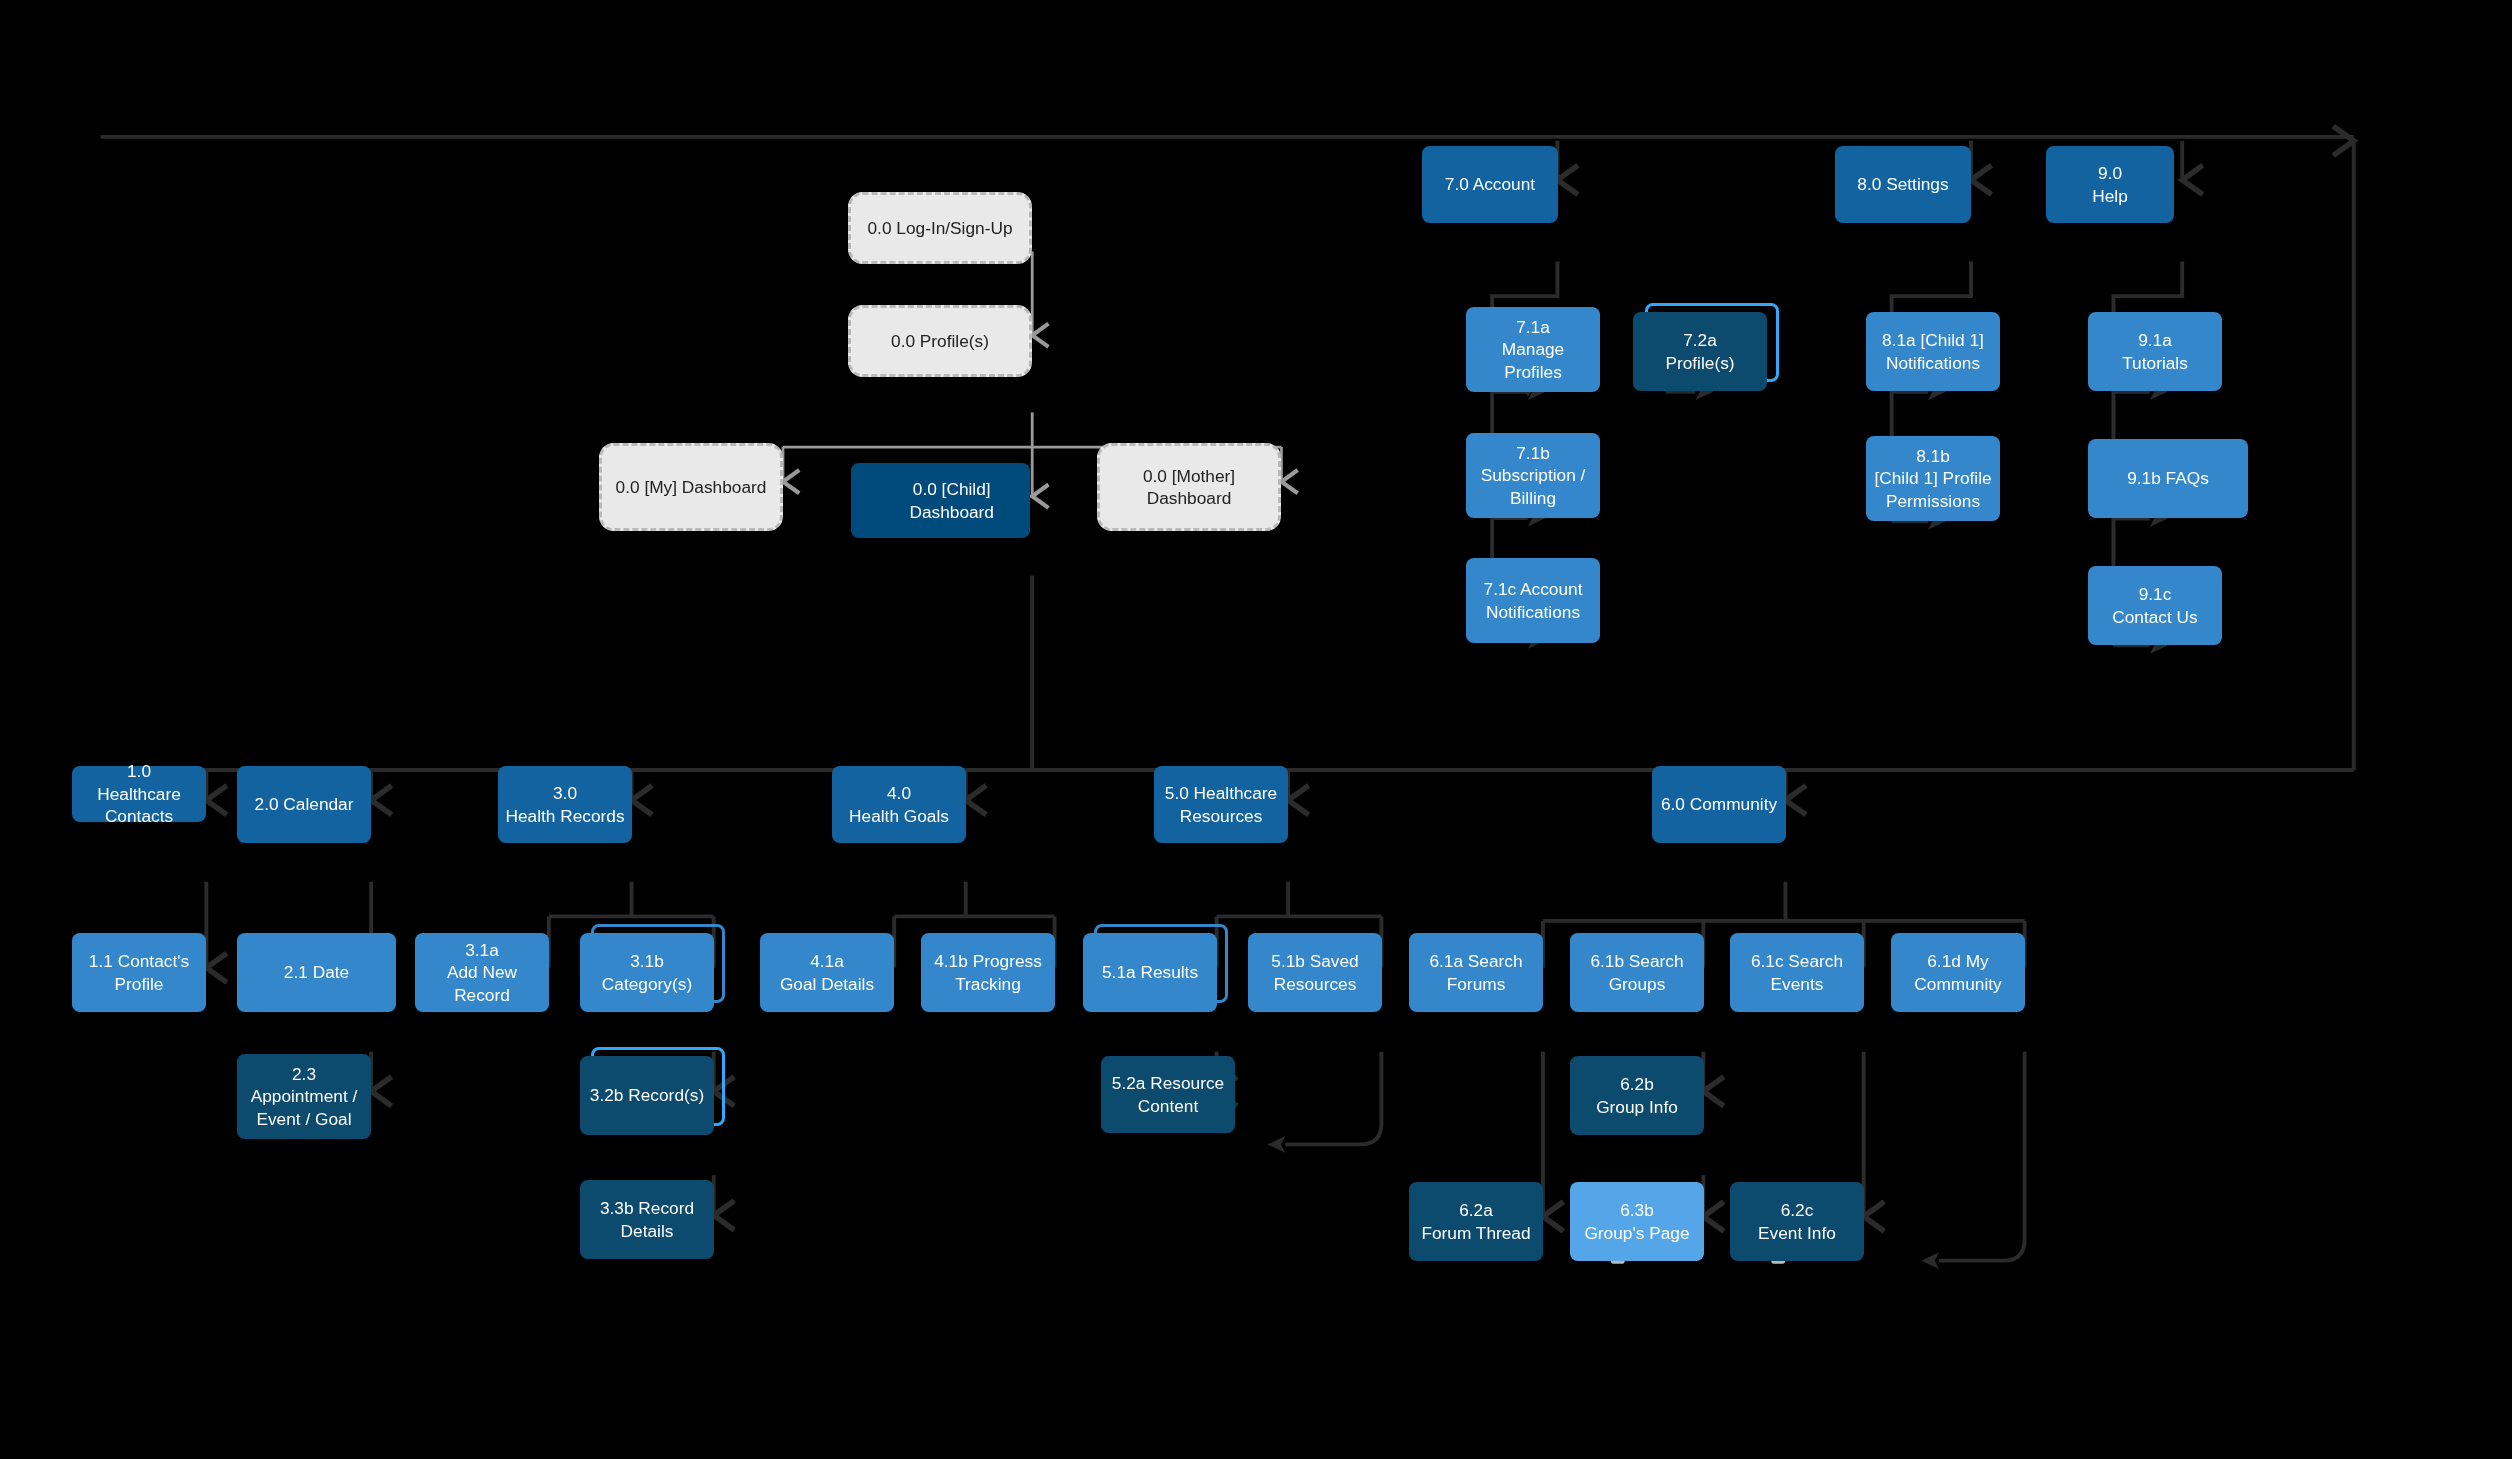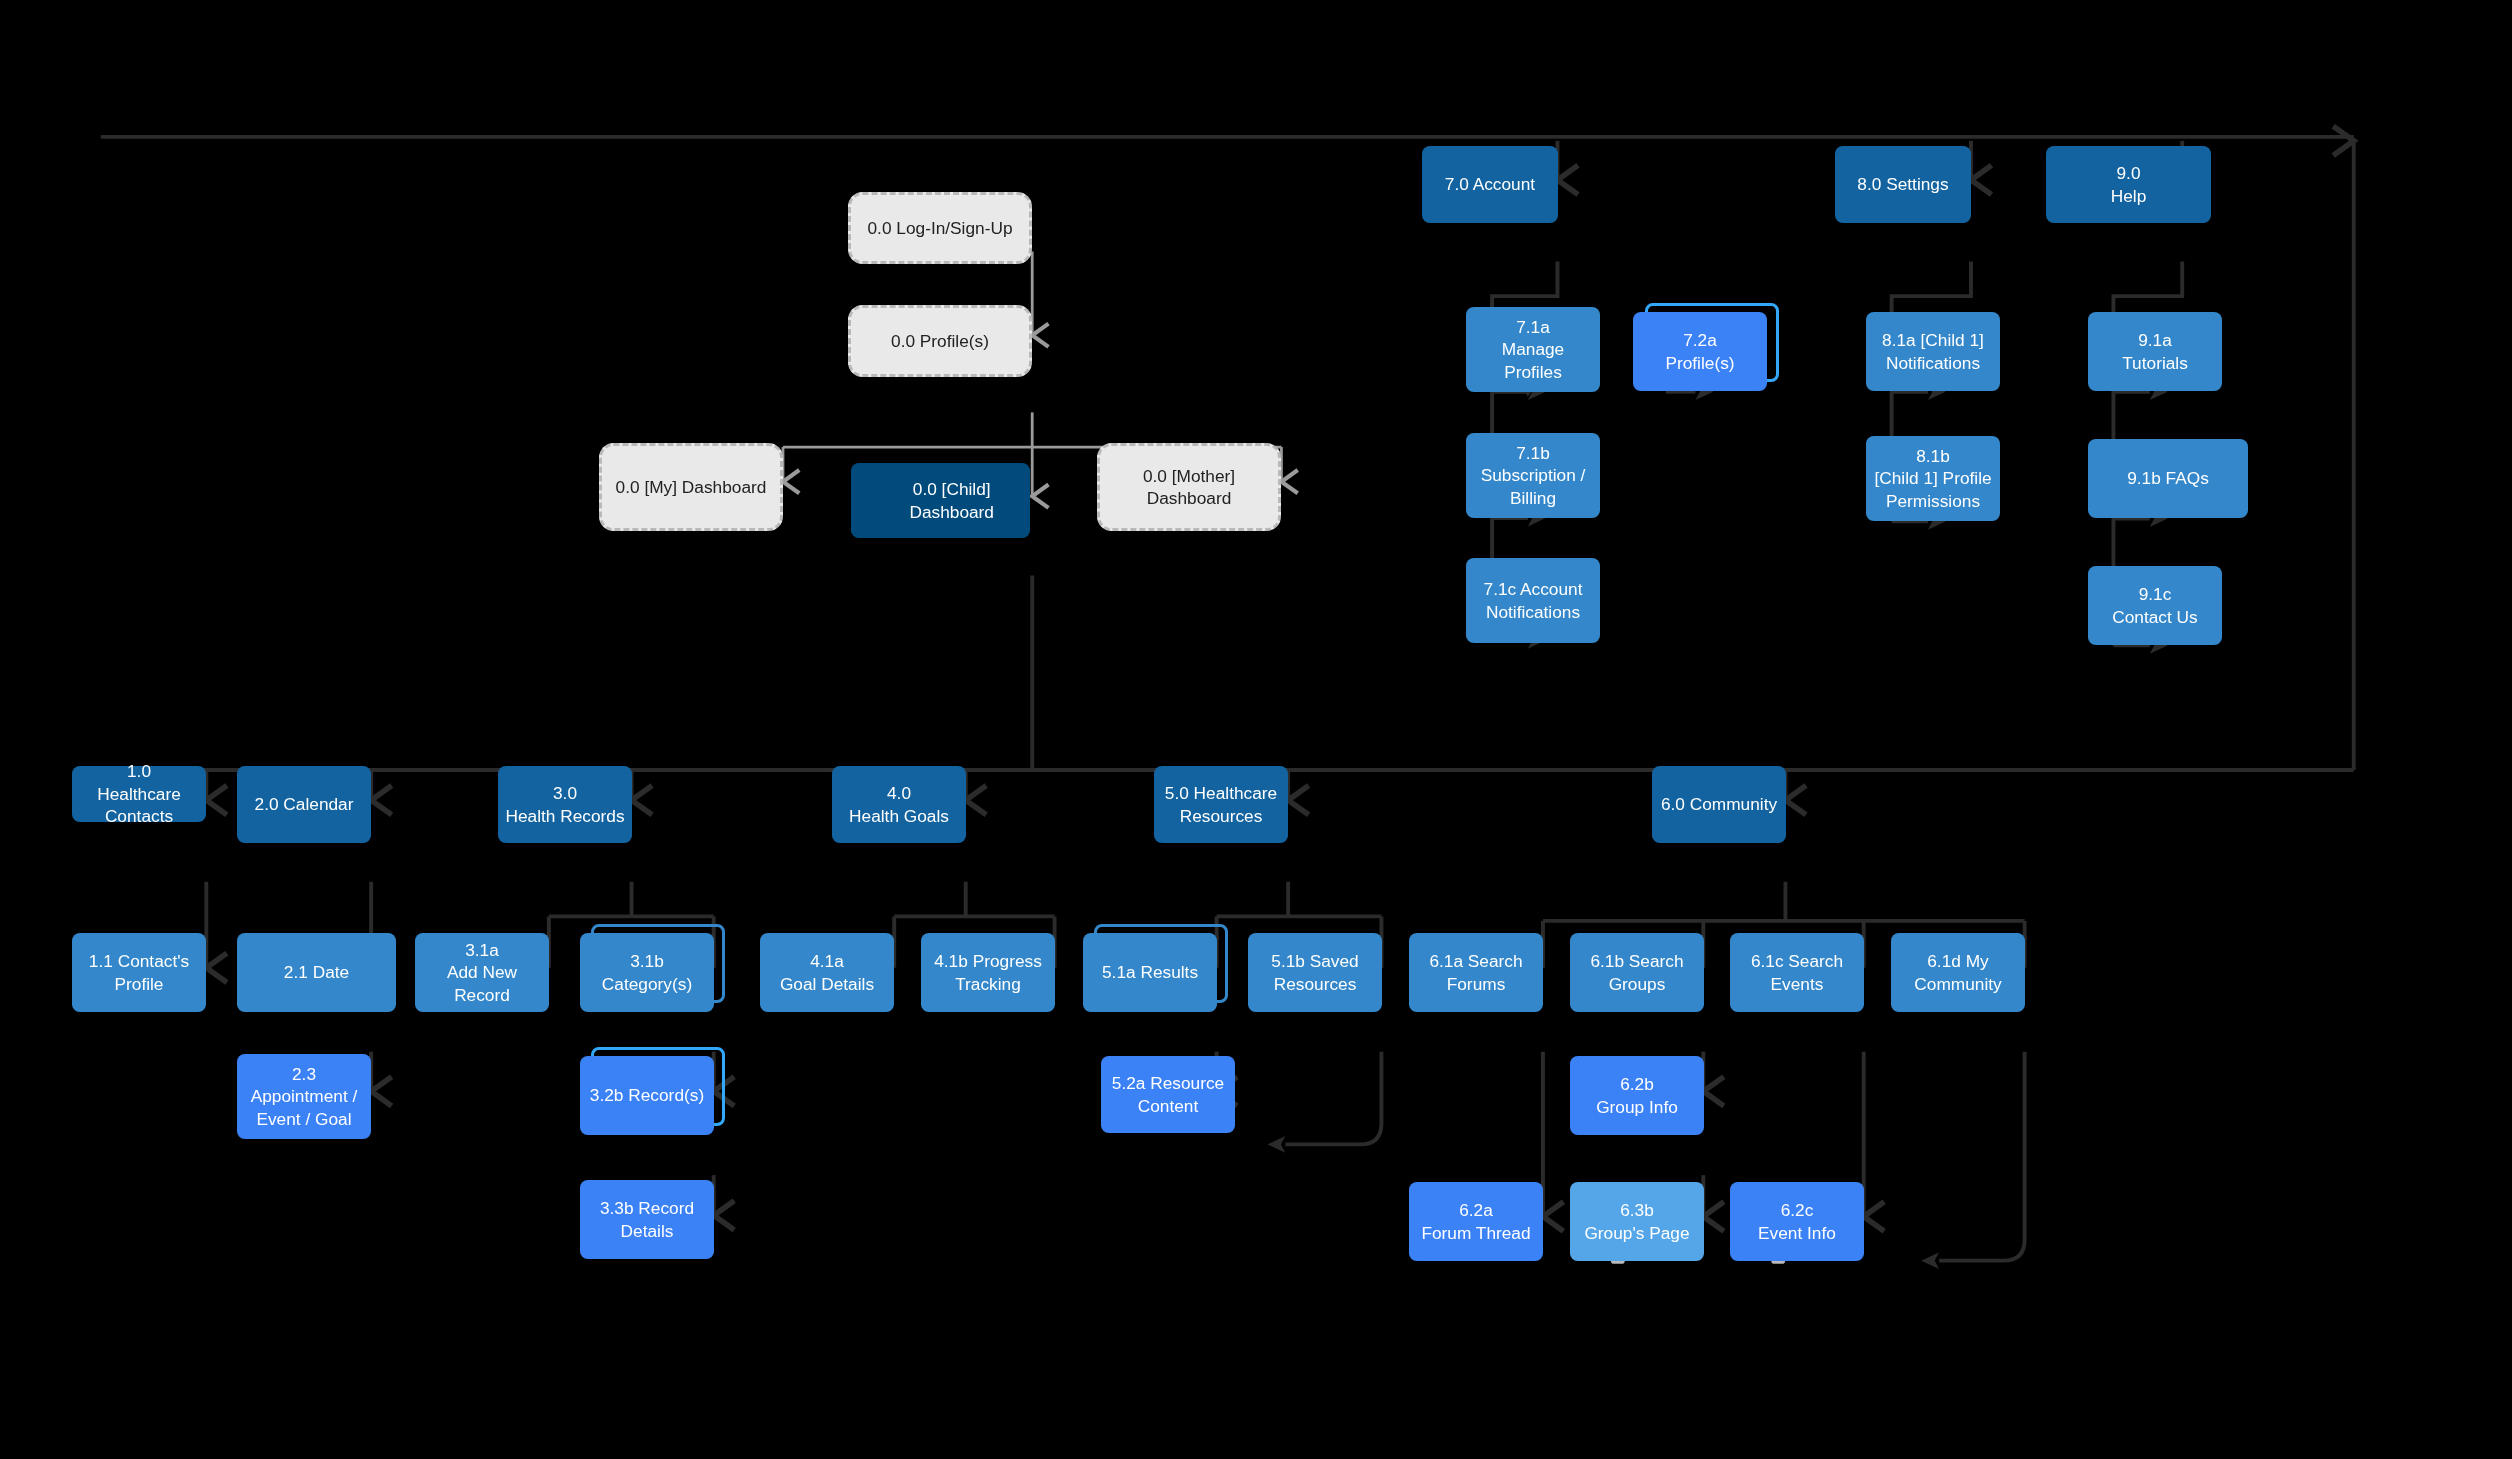--- a/index.html
+++ b/index.html
@@ -7,21 +7,21 @@
          font-family:"Liberation Sans",sans-serif;}
   #wires{position:absolute;left:0;top:0;width:2512px;height:1459px;}
   .node{position:absolute;box-sizing:border-box;display:flex;align-items:center;
         justify-content:center;text-align:center;border-radius:7.8px;
         color:#fff;font-size:17.3px;line-height:1.30;padding:3.4px 5.6px;
         font-family:"Liberation Sans",sans-serif;z-index:5;}
   .lvl-root{background:#e9e9e9;color:#222;border:3.9px dashed #b9b9b9;border-radius:14.5px;}
   .lvl-sel {background:#004a7c;color:#fff;padding-left:28px;}
   .lvl0{background:#1263a0;}
   .lvl1{background:#3387ca;}
-  .lvl2{background:#3b82f6;}
+  .lvl2{background:#0c4a6e;}
   .lvl2b{background:#55a6e8;}
   .stackghost{position:absolute;box-sizing:border-box;border-radius:7.8px;
               background:transparent;z-index:4;}
   .gh-mid{border:3.4px solid #3387ca;}
   .gh-lt {border:3.4px solid #33a8fb;}
 </style>
 </head>
 <body>
 
 <div id="stage">
@@ -202,21 +202,21 @@
           <div>Notifications</div>
         </div>
       </div>
       <div class="node lvl1" style="left: 1866px; top: 436px; width: 134px; height: 85px;">
         <div>
           <div>8.1b</div>
           <div>[Child 1] Profile</div>
           <div>Permissions</div>
         </div>
       </div>
-      <div class="node lvl0" style="left: 2046px; top: 146px; width: 165px; height: 77px;">
+      <div class="node lvl0" style="left: 2046px; top: 146px; width: 128px; height: 77px;">
         <div>
           <div>9.0</div>
           <div>Help</div>
         </div>
       </div>
       <div class="node lvl1" style="left: 2088px; top: 312px; width: 134px; height: 79px;">
         <div>
           <div>9.1a</div>
           <div>Tutorials</div>
         </div>

